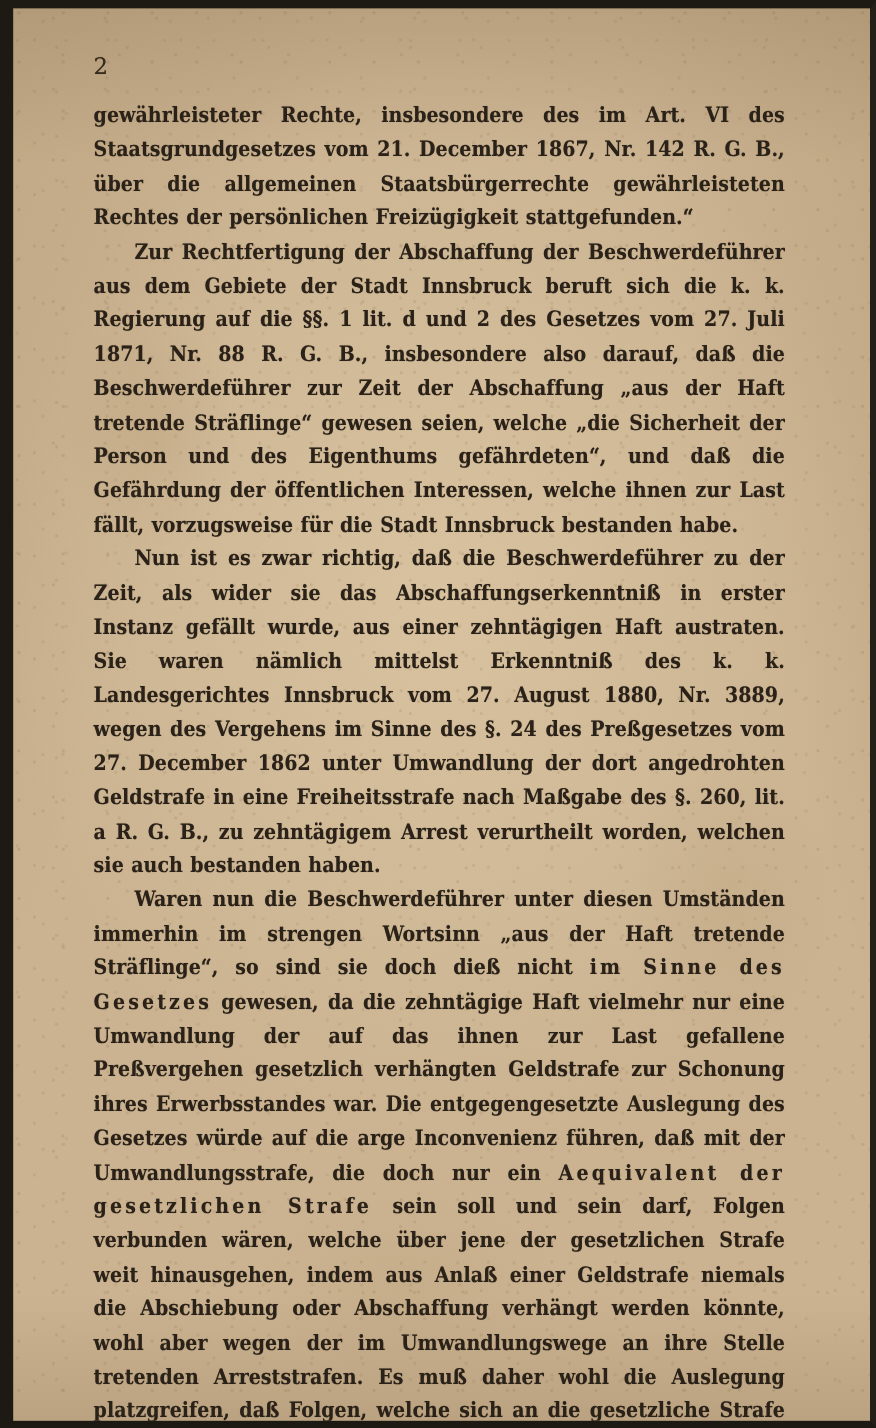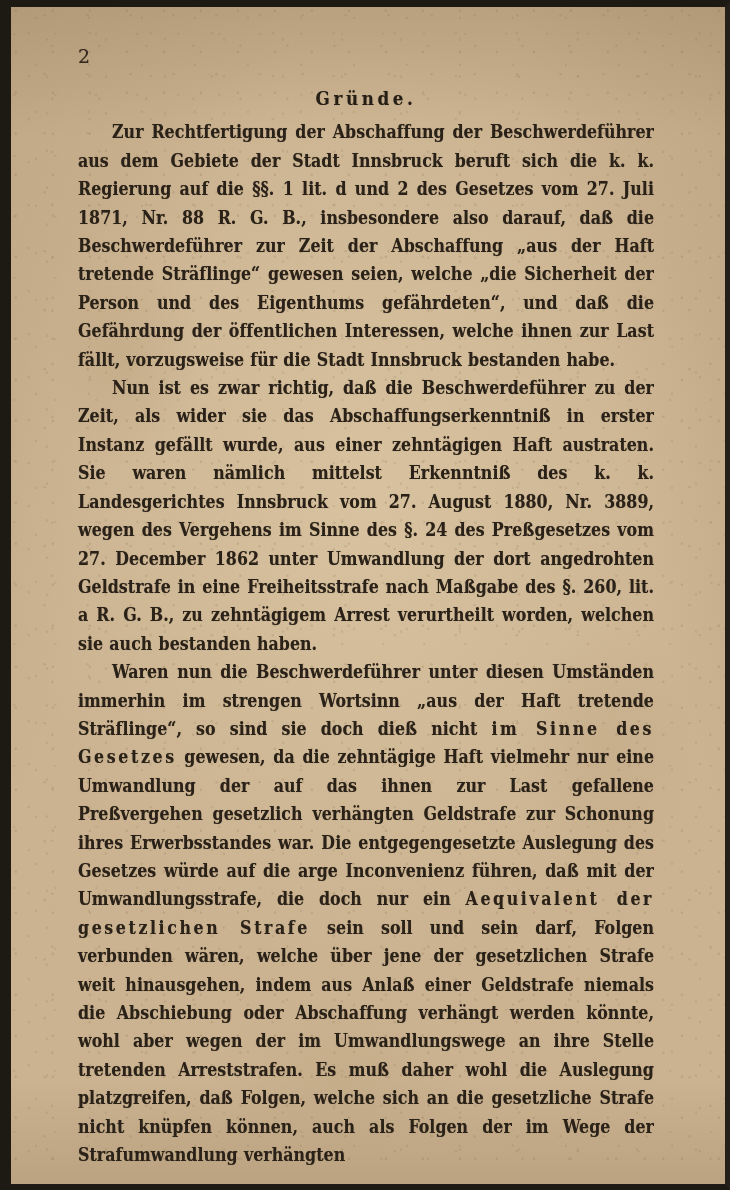--- a/index.html
+++ b/index.html
@@ -154,22 +154,22 @@
   <div class="blotch" id="blotch-c"></div>
 
   <div id="text-column">
 
     <div id="running-head">
       <span id="folio-number">2</span>
     </div>
 
     <div id="body-text">
 
+      <p class="para-flush">gewährleisteter Rechte, insbesondere des im Art. VI des Staatsgrundgesetzes vom 21. December 1867, Nr. 142 R. G. B., über die allgemeinen Staatsbürgerrechte gewährleisteten Rechtes der persönlichen Freizügigkeit stattgefunden.“</p>
 
-      <div id="gruende-heading" class="frak">Gründe.</div>
 
       <p class="para-indent">Zur Rechtfertigung der Abschaffung der Beschwerdeführer aus dem Gebiete der Stadt Innsbruck beruft sich die k. k. Regierung auf die §§. 1 lit. d und 2 des Gesetzes vom 27. Juli 1871, Nr. 88 R. G. B., insbesondere also darauf, daß die Beschwerdeführer zur Zeit der Abschaffung „aus der Haft tretende Sträflinge“ gewesen seien, welche „die Sicherheit der Person und des Eigenthums gefährdeten“, und daß die Gefährdung der öffentlichen Interessen, welche ihnen zur Last fällt, vorzugsweise für die Stadt Innsbruck bestanden habe.</p>
 
       <p class="para-indent">Nun ist es zwar richtig, daß die Beschwerdeführer zu der Zeit, als wider sie das Abschaffungserkenntniß in erster Instanz gefällt wurde, aus einer zehntägigen Haft austraten. Sie waren nämlich mittelst Erkenntniß des k. k. Landesgerichtes Innsbruck vom 27. August 1880, Nr. 3889, wegen des Vergehens im Sinne des §. 24 des Preßgesetzes vom 27. December 1862 unter Umwandlung der dort angedrohten Geldstrafe in eine Freiheitsstrafe nach Maßgabe des §. 260, lit. a R. G. B., zu zehntägigem Arrest verurtheilt worden, welchen sie auch bestanden haben.</p>
 
       <p class="para-indent" id="paragraph-segmented"><span>Waren nun die Beschwerdeführer unter diesen Umständen immerhin im strengen Wortsinn „aus der Haft tretende Sträflinge“, so sind sie doch dieß nicht </span><span class="sperr">im Sinne des Gesetzes</span><span> gewesen, da die zehntägige Haft vielmehr nur eine Umwandlung der auf das ihnen zur Last gefallene Preßvergehen gesetzlich verhängten Geldstrafe zur Schonung ihres Erwerbsstandes war. Die entgegengesetzte Auslegung des Gesetzes würde auf die arge Inconvenienz führen, daß mit der Umwandlungsstrafe, die doch nur ein </span><span class="sperr">Aequivalent der gesetzlichen Strafe</span><span> sein soll und sein darf, Folgen verbunden wären, welche über jene der gesetzlichen Strafe weit hinausgehen, indem aus Anlaß einer Geldstrafe niemals die Abschiebung oder Abschaffung verhängt werden könnte, wohl aber wegen der im Umwandlungswege an ihre Stelle tretenden Arreststrafen. Es muß daher wohl die Auslegung platzgreifen, daß Folgen, welche sich an die gesetzliche Strafe nicht knüpfen können, auch als Folgen der im Wege der Strafumwandlung verhängten </span></p>
 
     </div>
   </div>
 </div>

